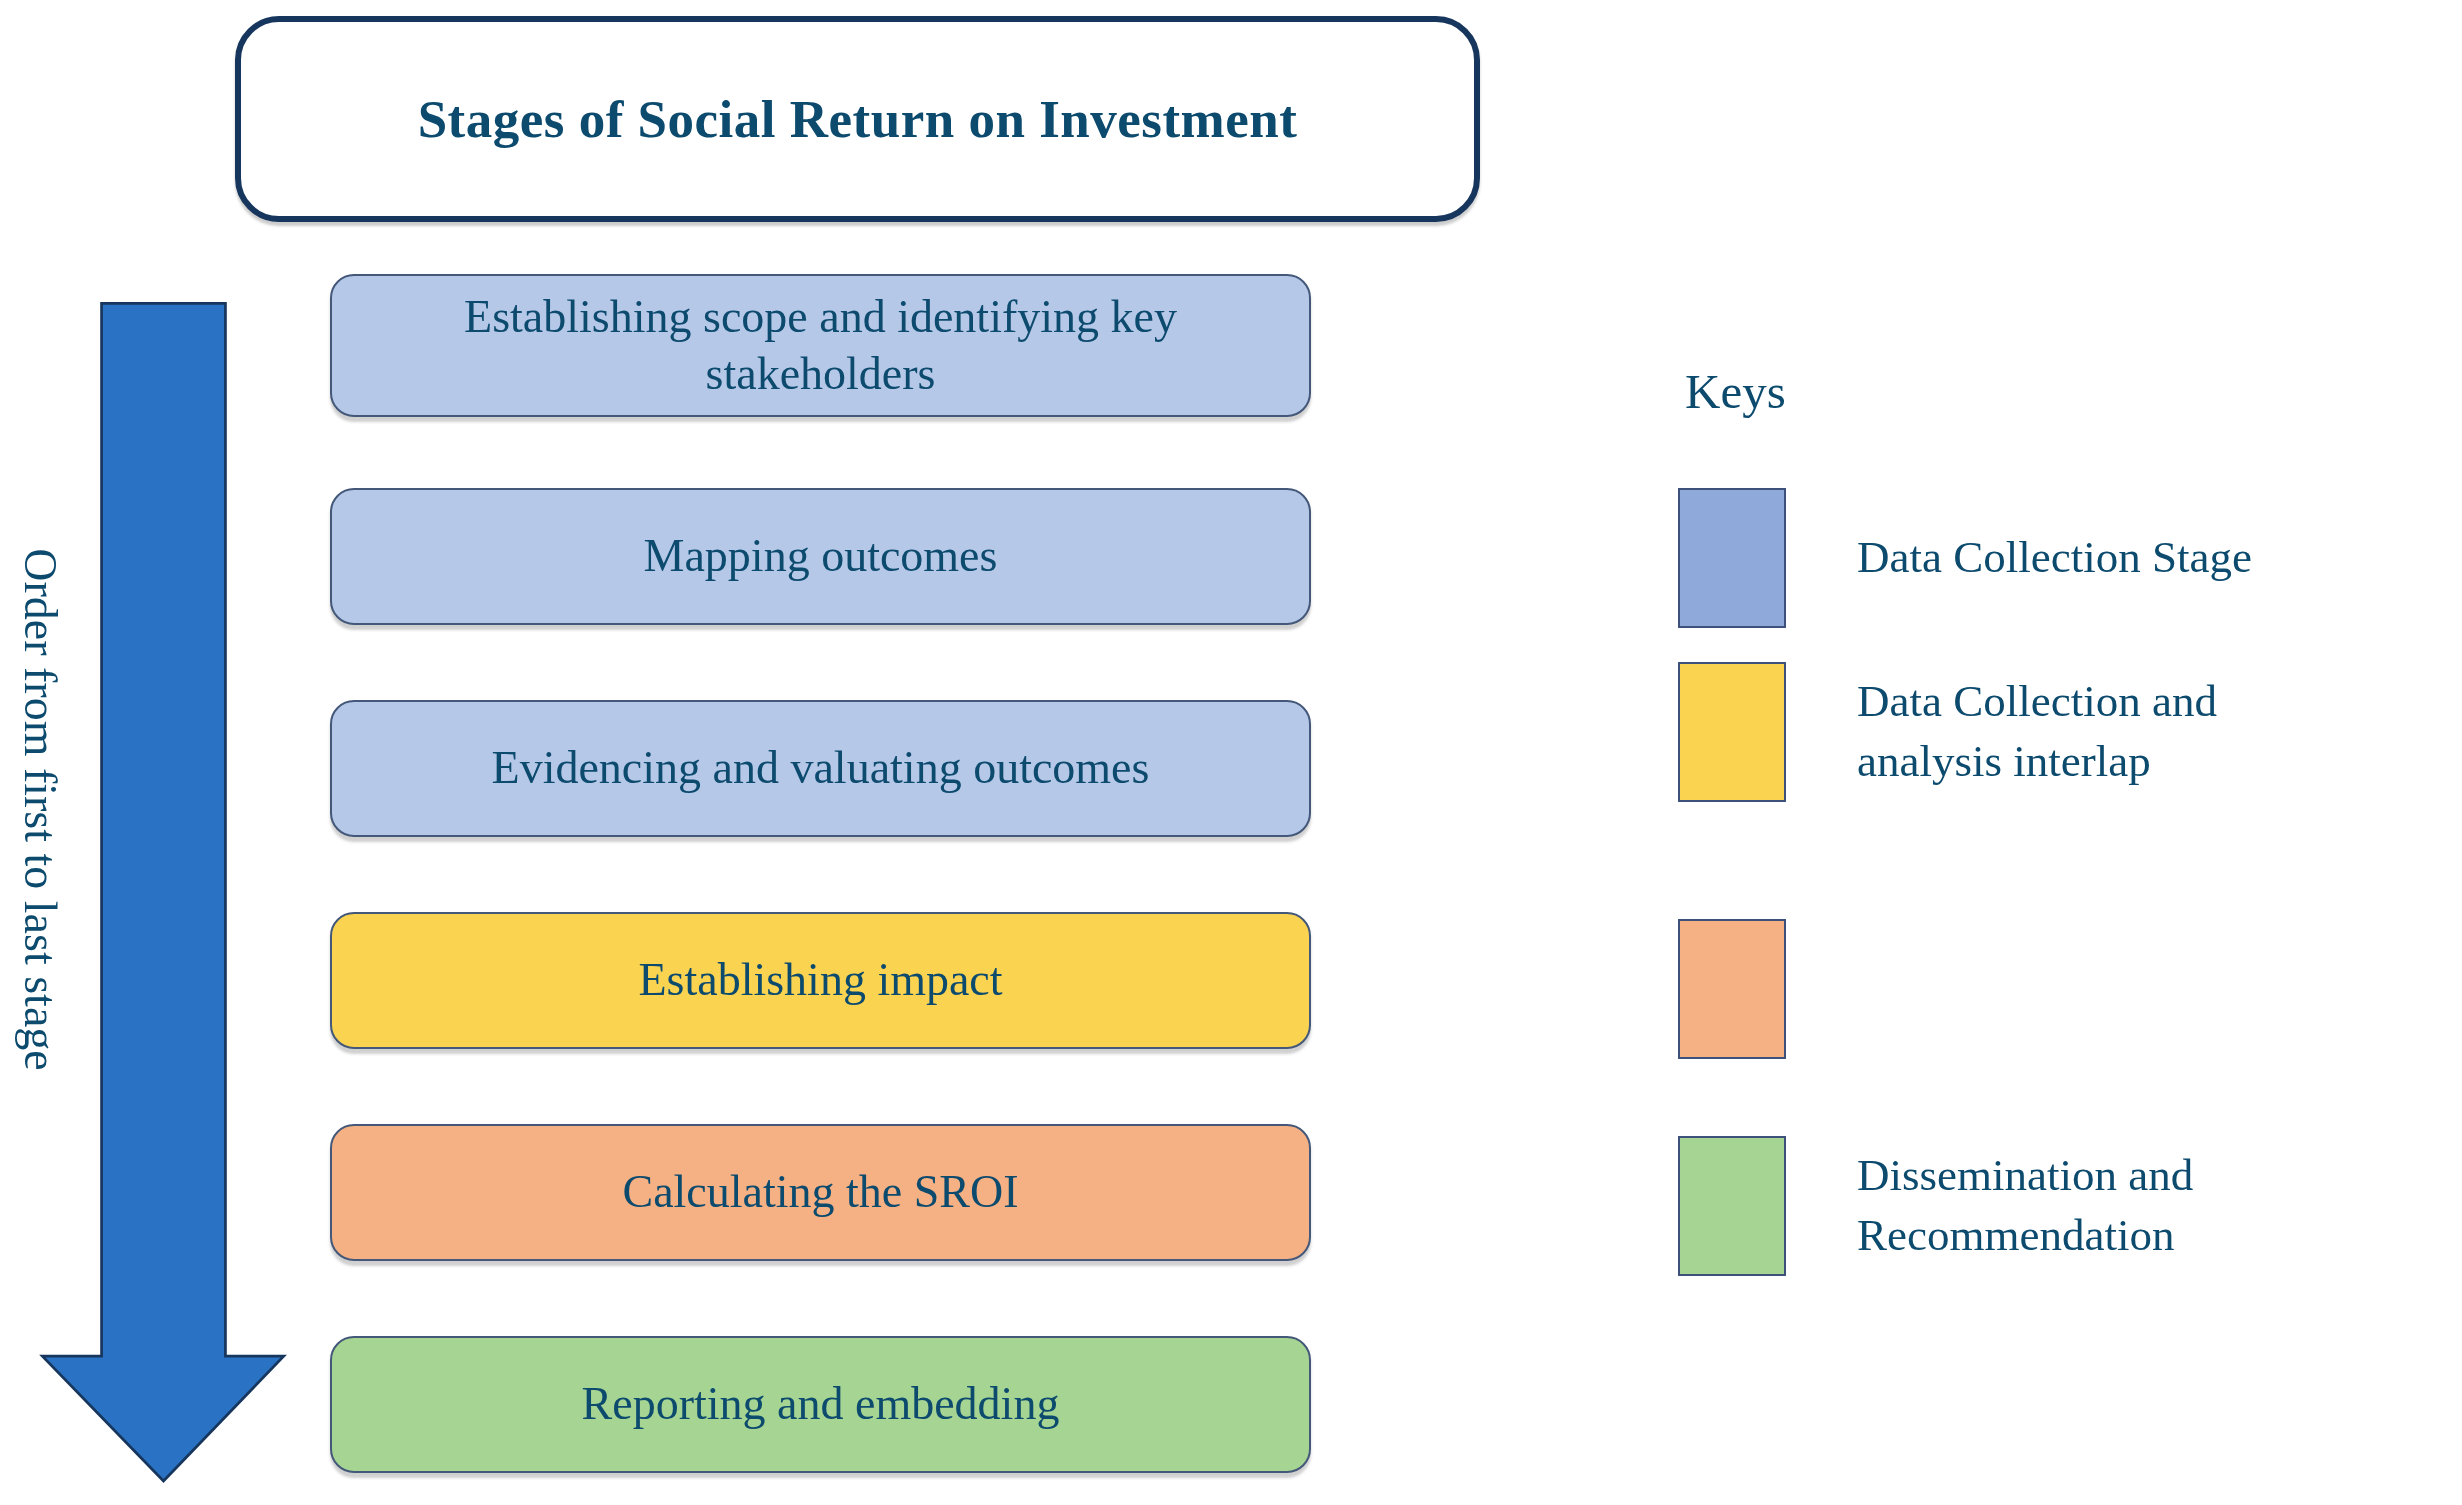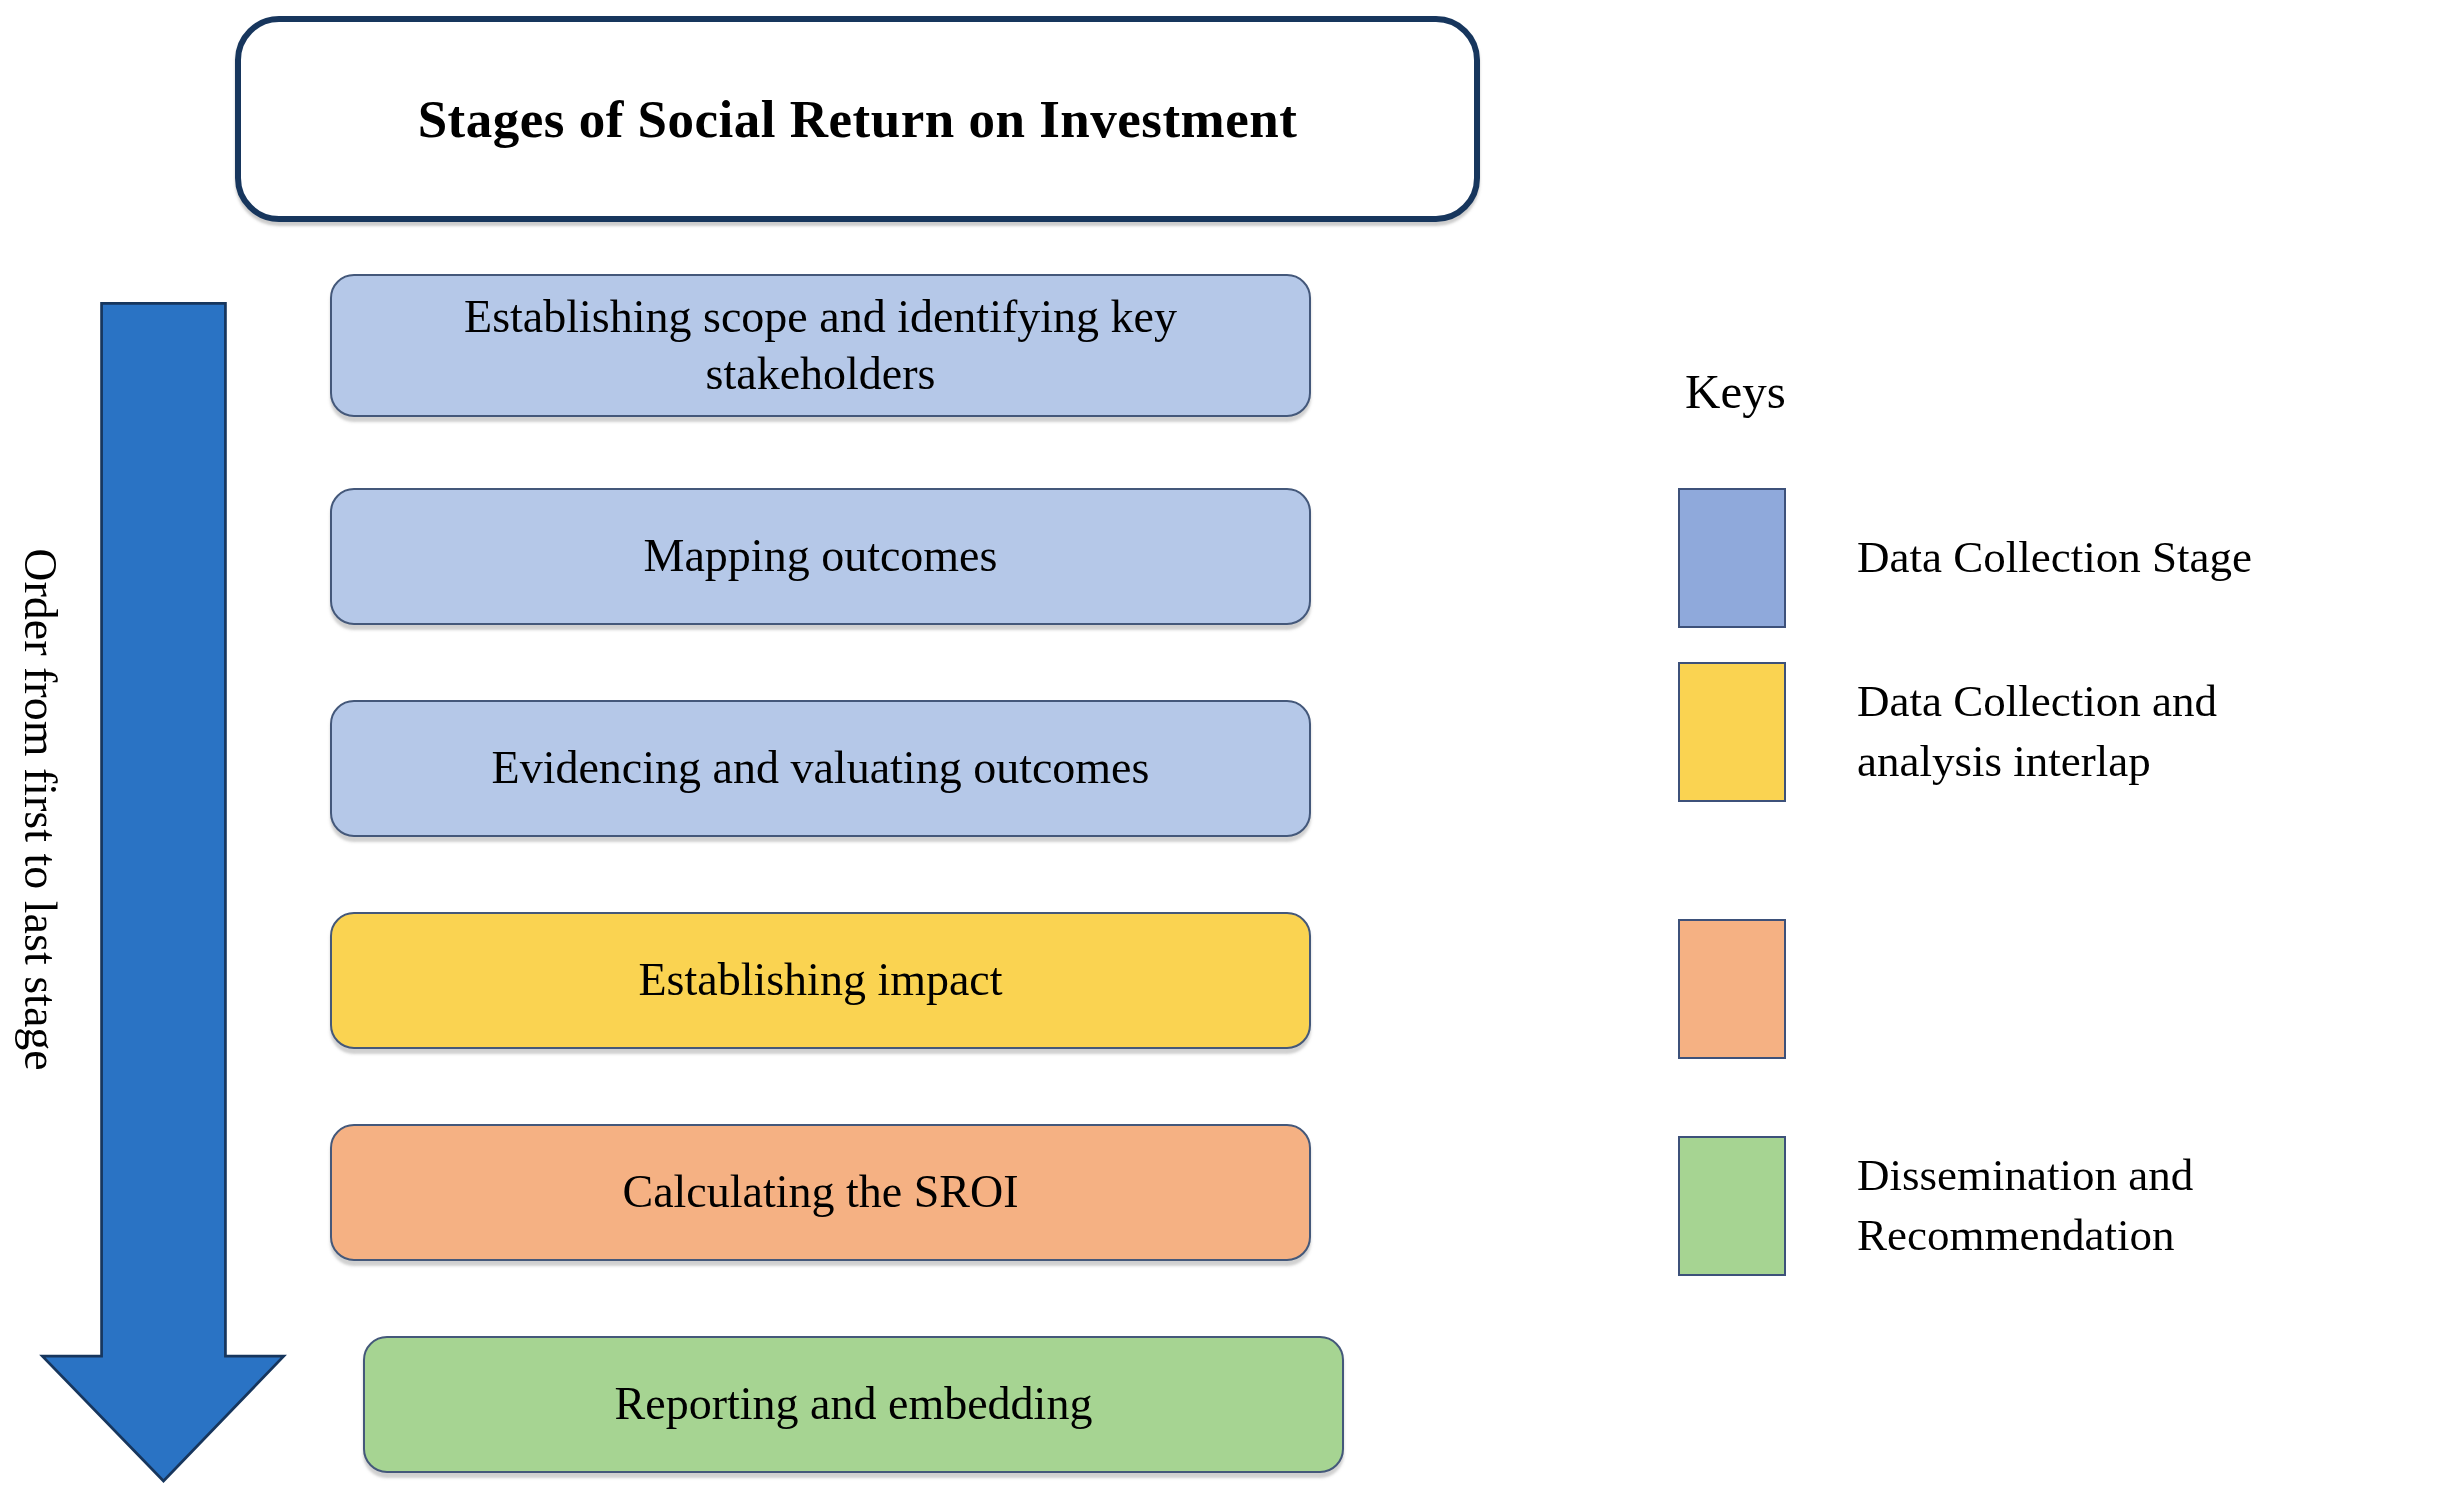--- a/index.html
+++ b/index.html
@@ -7,21 +7,21 @@
     padding: 0;
     background: #ffffff;
   }
   .canvas {
     position: relative;
     width: 2462px;
     height: 1506px;
     background: #ffffff;
     overflow: hidden;
     font-family: "Liberation Serif", "DejaVu Serif", serif;
-    color: #000000;
+    color: #0c4a6e;
   }
 
   
   .title-box {
     position: absolute;
     left: 235px;
     top: 16.4px;
     width: 1245px;
     height: 206px;
     box-sizing: border-box;
@@ -83,21 +83,21 @@
     font-size: 46px;
     line-height: 1.22;
     padding: 0 80px;
     box-shadow: 0 4.6px 2.7px rgba(120,120,120,0.35);
   }
   .stage-1 { top: 274px; height: 143px; }
   .stage-2 { top: 488px; }
   .stage-3 { top: 700px; }
   .stage-4 { top: 912px; }
   .stage-5 { top: 1124px; }
-  .stage-6 { top: 1336px; margin-left: 33px; }
+  .stage-6 { top: 1336px; }
 
   
   .keys-heading {
     position: absolute;
     left: 1685px;
     top: 363px;
     font-size: 49px;
     font-weight: normal;
   }
   .legend-row {

